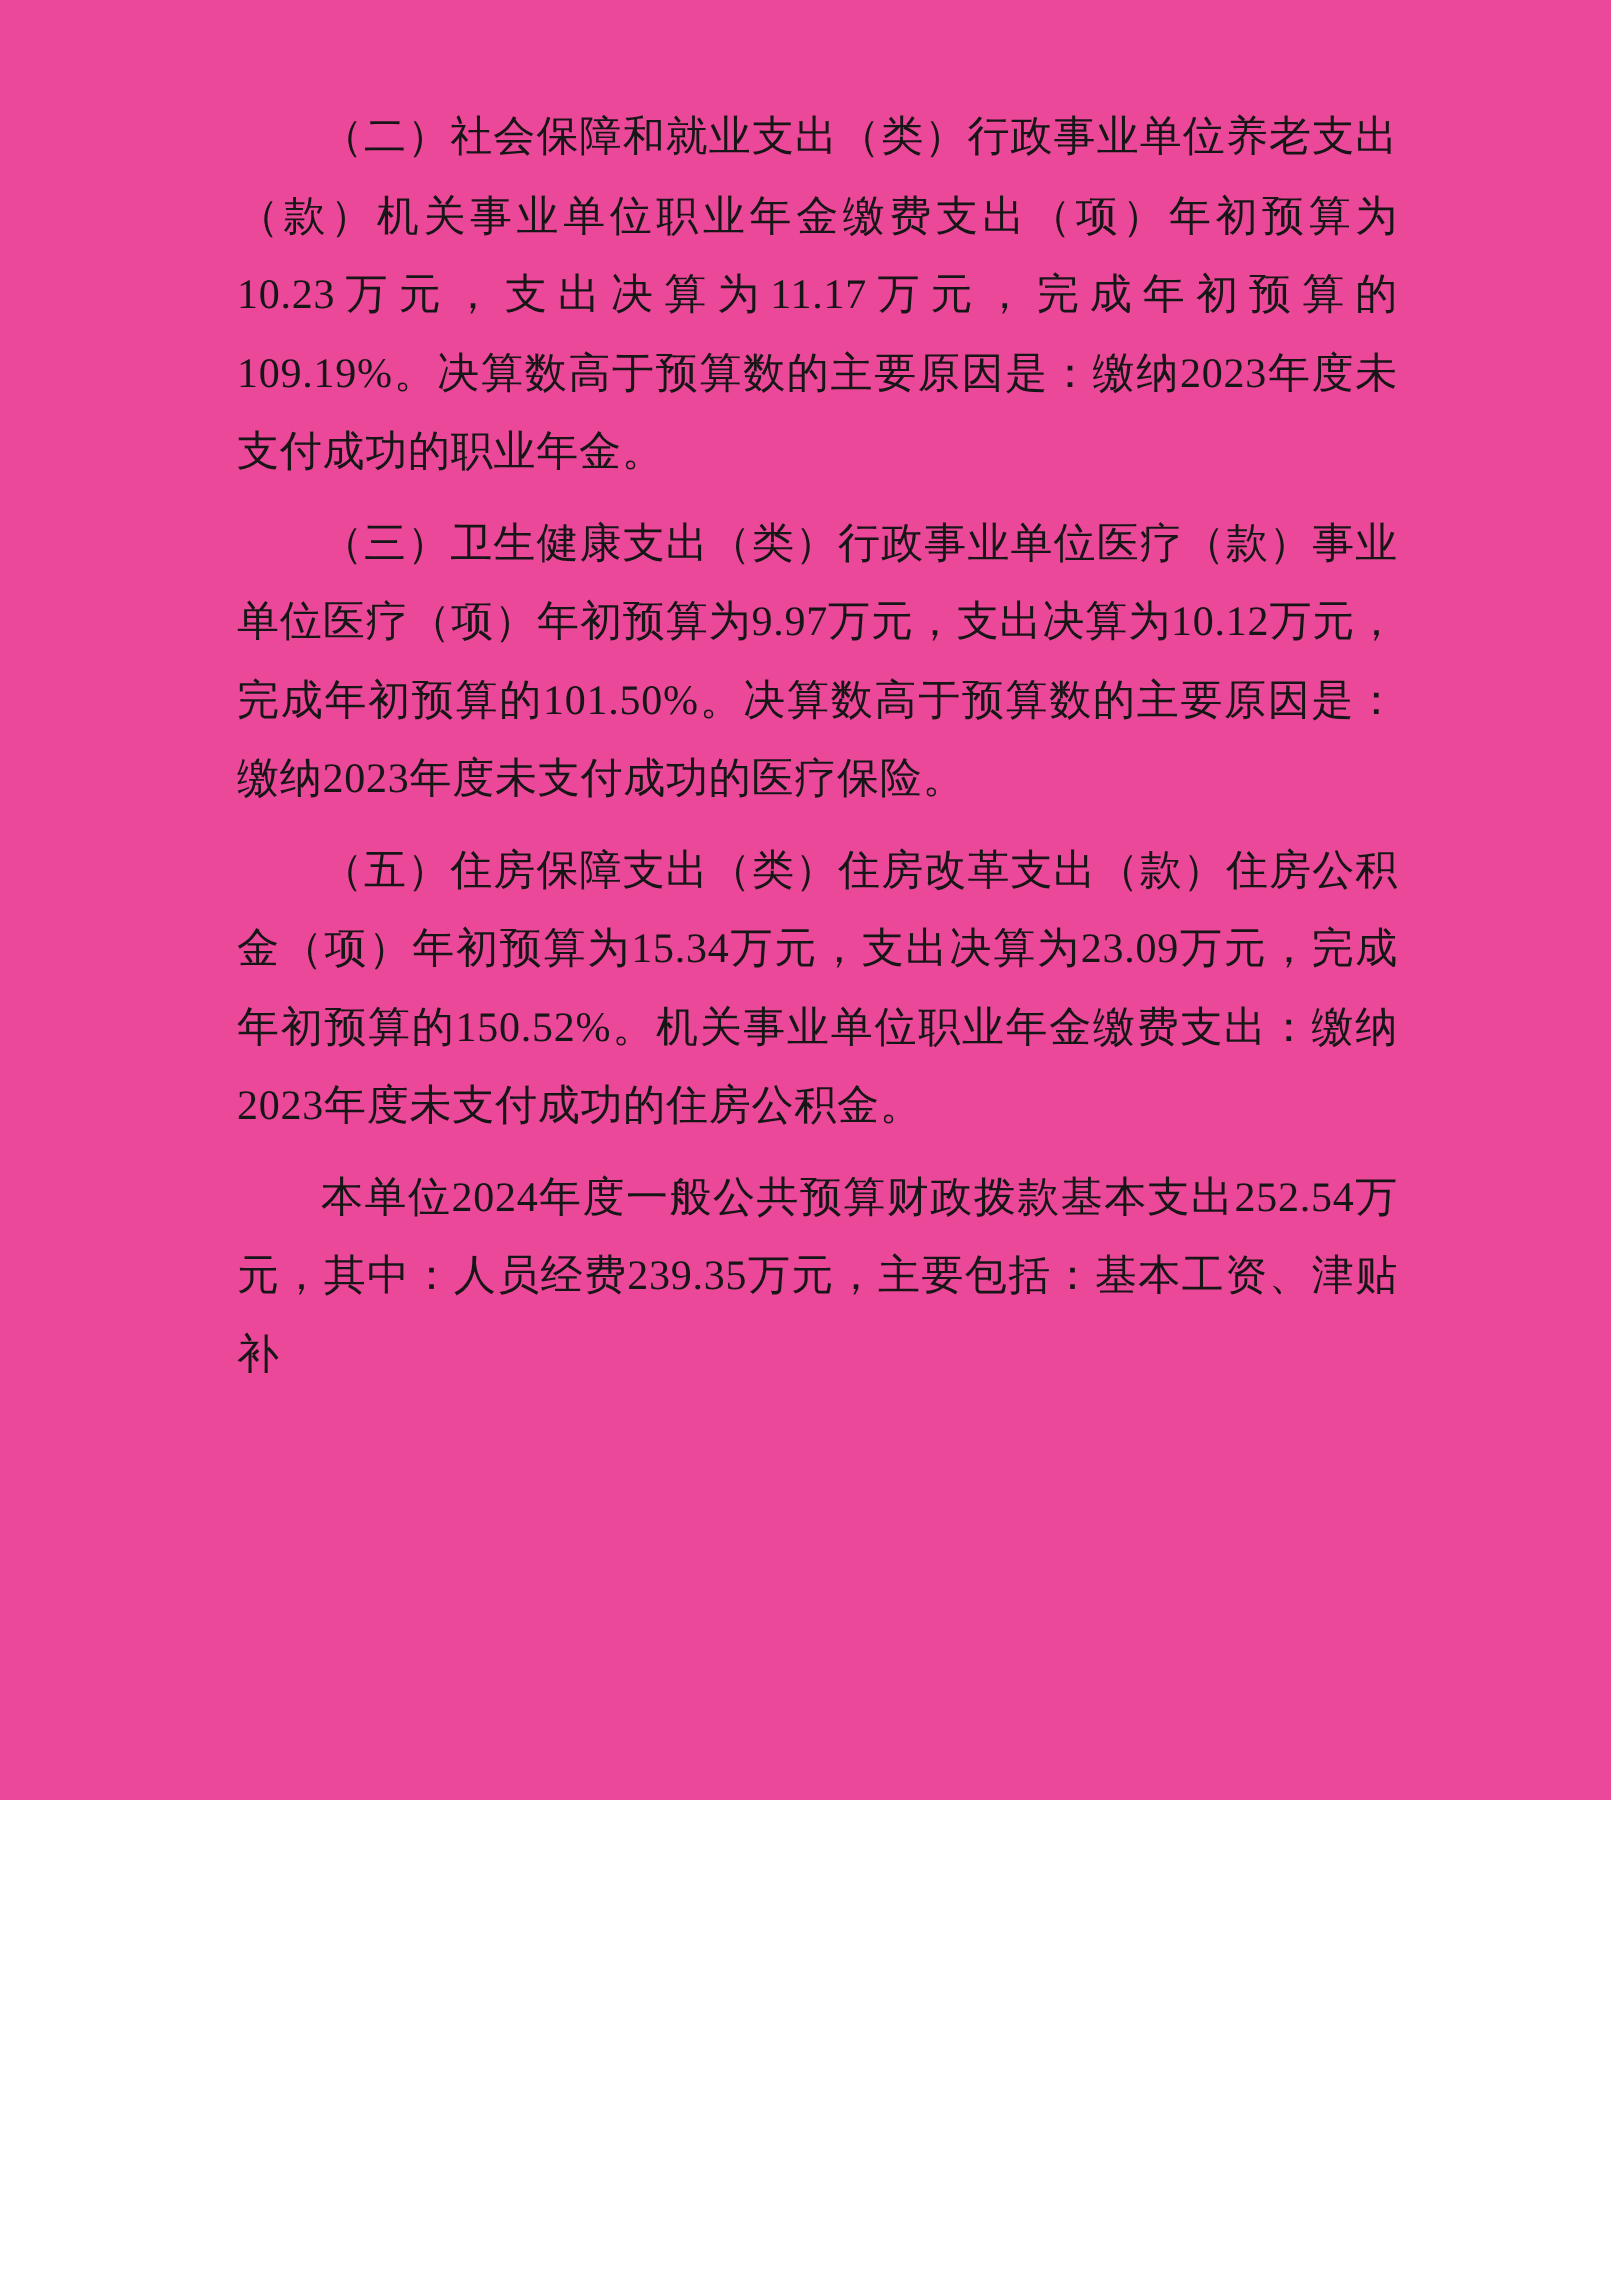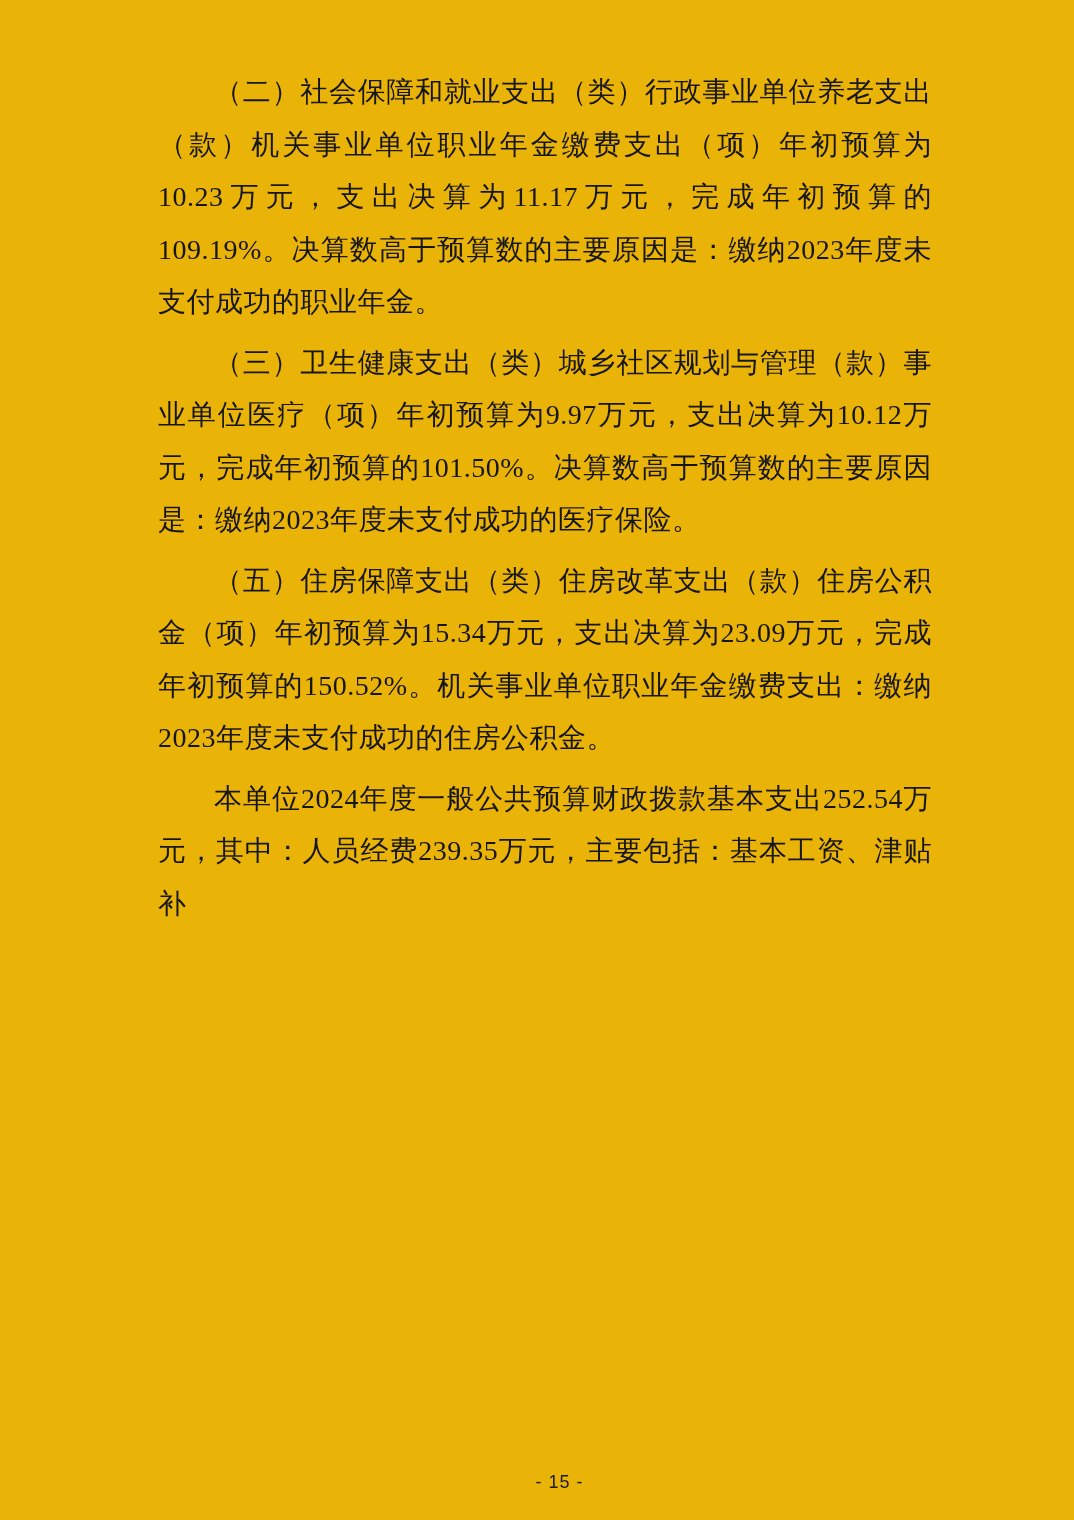--- a/index.html
+++ b/index.html
@@ -3,22 +3,22 @@
 <meta charset="utf-8">
 <style>
   html, body {
     margin: 0;
     padding: 0;
     background: #ffffff;
   }
   .page {
     position: relative;
     width: 1074px;
-    height: 1520px;
-    background: #eab308;
+    height: 1200px;
+    background: #ec4899;
     overflow: hidden;
   }
   .content {
     position: absolute;
     left: 158px;
     top: 66px;
     width: 774px;
   }
   .body-paragraph {
     font-family: "Liberation Serif", "DejaVu Serif", serif;
@@ -54,20 +54,20 @@
     letter-spacing: 1px;
     margin-left: 45px;
   }
 </style>
 </head>
 <body>
 
 <div class="page">
   <main class="content">
     <p class="body-paragraph">（二）社会保障和就业支出（类）行政事业单位养老支出（款）机关事业单位职业年金缴费支出（项）年初预算为10.23万元，支出决算为11.17万元，完成年初预算的109.19%。决算数高于预算数的主要原因是：缴纳2023年度未支付成功的职业年金。</p>
-    <p class="body-paragraph">（三）卫生健康支出（类）城乡社区规划与管理（款）事业单位医疗（项）年初预算为9.97万元，支出决算为10.12万元，完成年初预算的101.50%。决算数高于预算数的主要原因是：缴纳2023年度未支付成功的医疗保险。</p>
+    <p class="body-paragraph">（三）卫生健康支出（类）行政事业单位医疗（款）事业单位医疗（项）年初预算为9.97万元，支出决算为10.12万元，完成年初预算的101.50%。决算数高于预算数的主要原因是：缴纳2023年度未支付成功的医疗保险。</p>
     <p class="body-paragraph">（五）住房保障支出（类）住房改革支出（款）住房公积金（项）年初预算为15.34万元，支出决算为23.09万元，完成年初预算的150.52%。机关事业单位职业年金缴费支出：缴纳2023年度未支付成功的住房公积金。</p>
     <p class="body-paragraph">本单位2024年度一般公共预算财政拨款基本支出252.54万元，其中：人员经费239.35万元，主要包括：基本工资、津贴补</p>
   </main>
   <footer class="page-footer">
     <span class="page-number">- 15 -</span>
   </footer>
 </div>
 
 </body></html>

